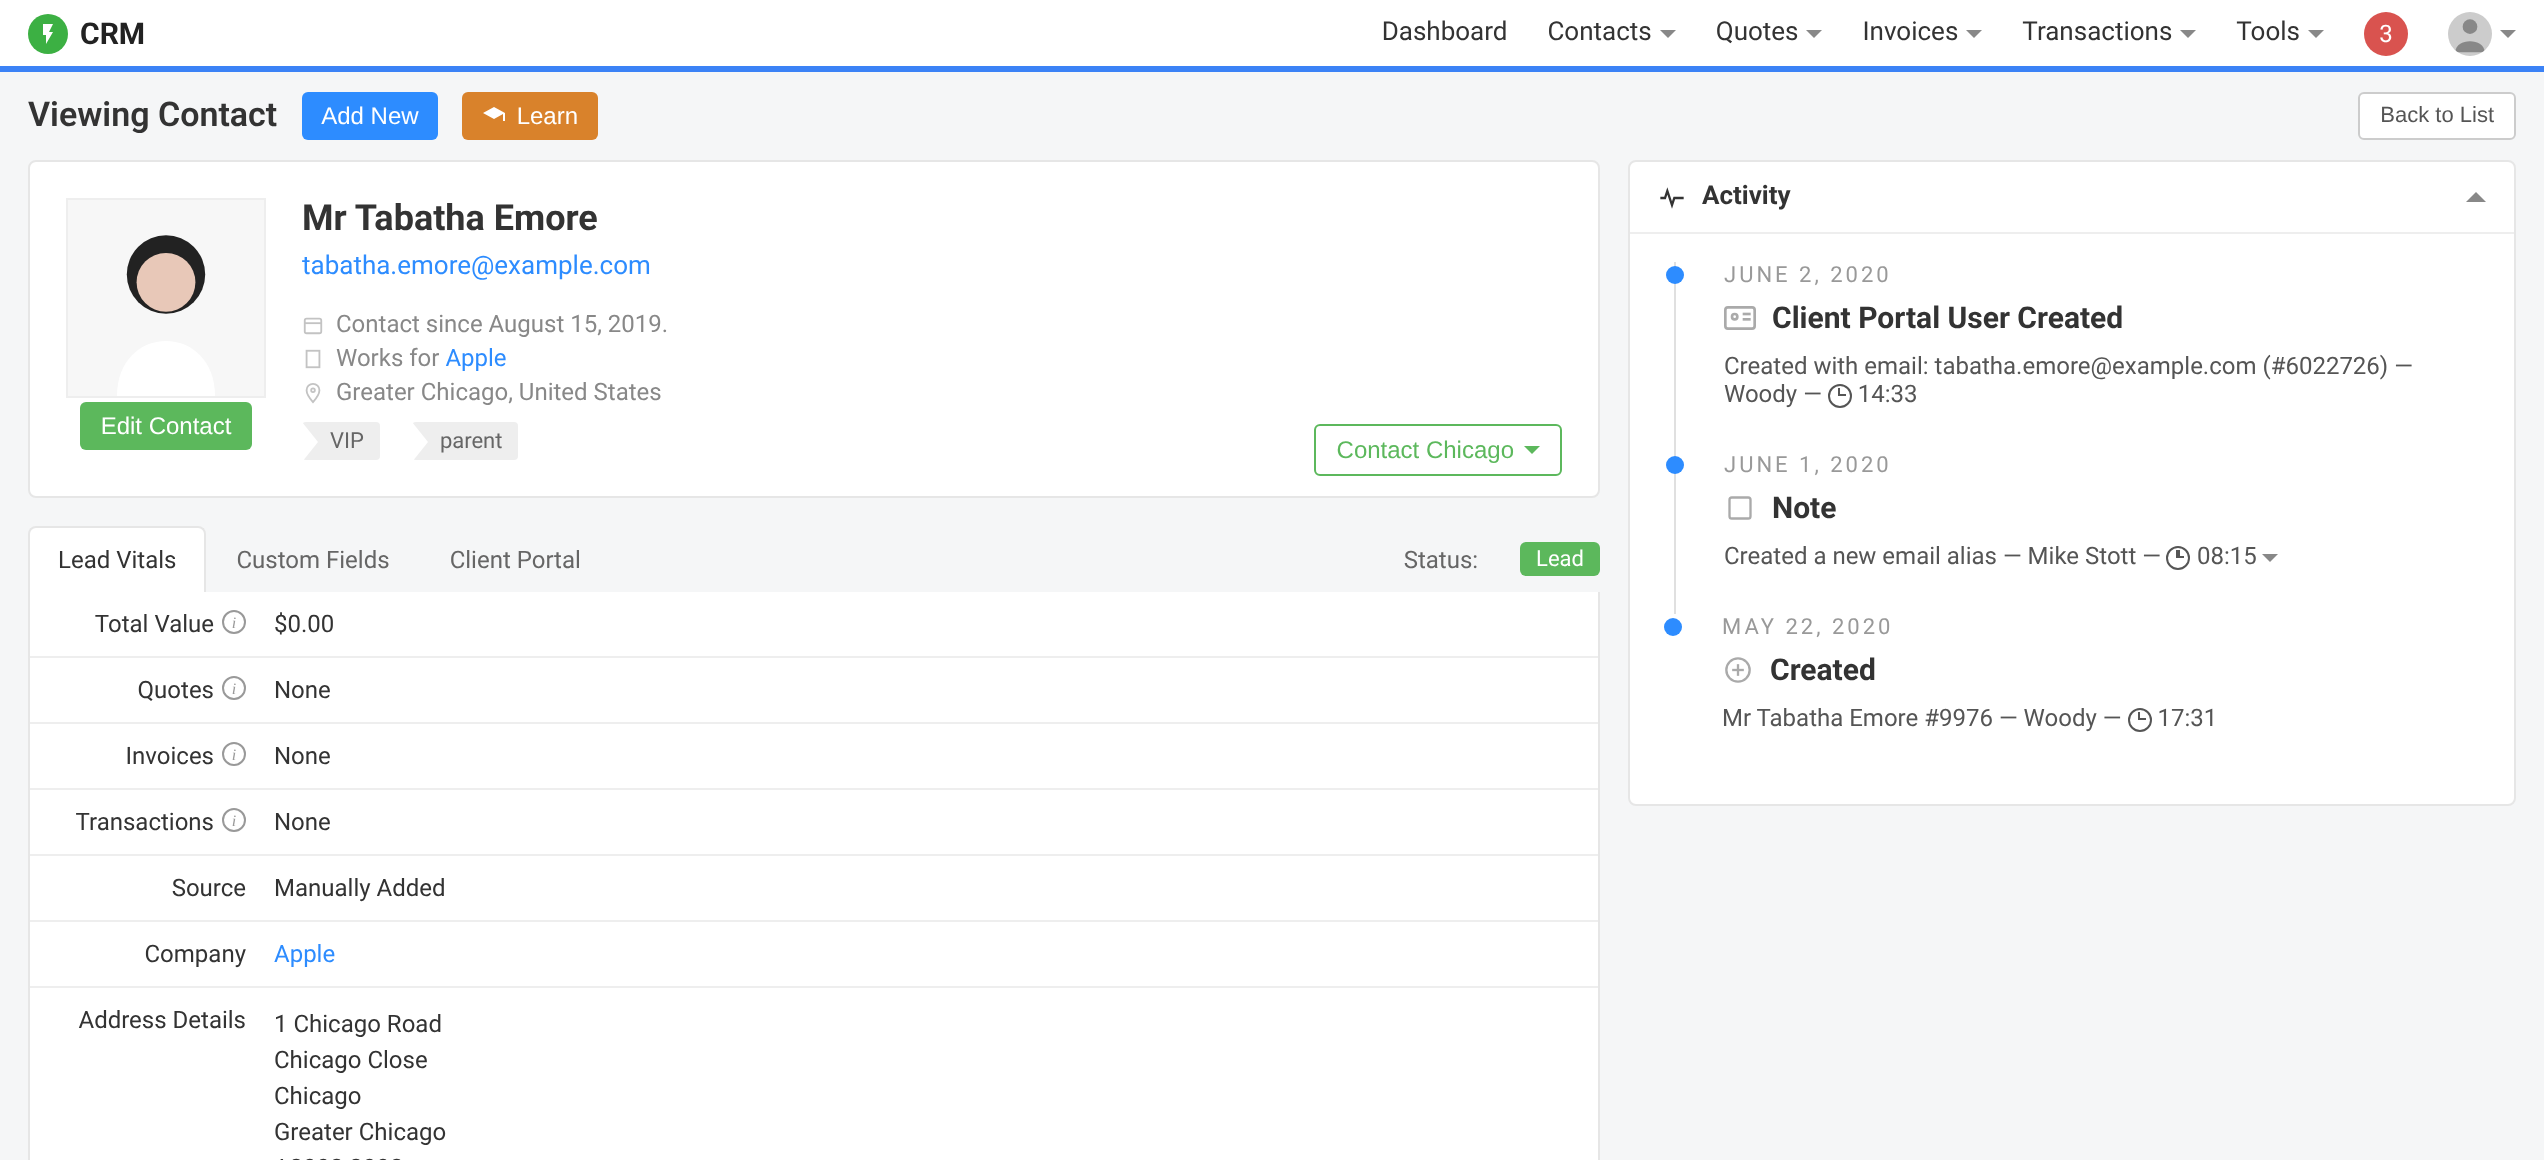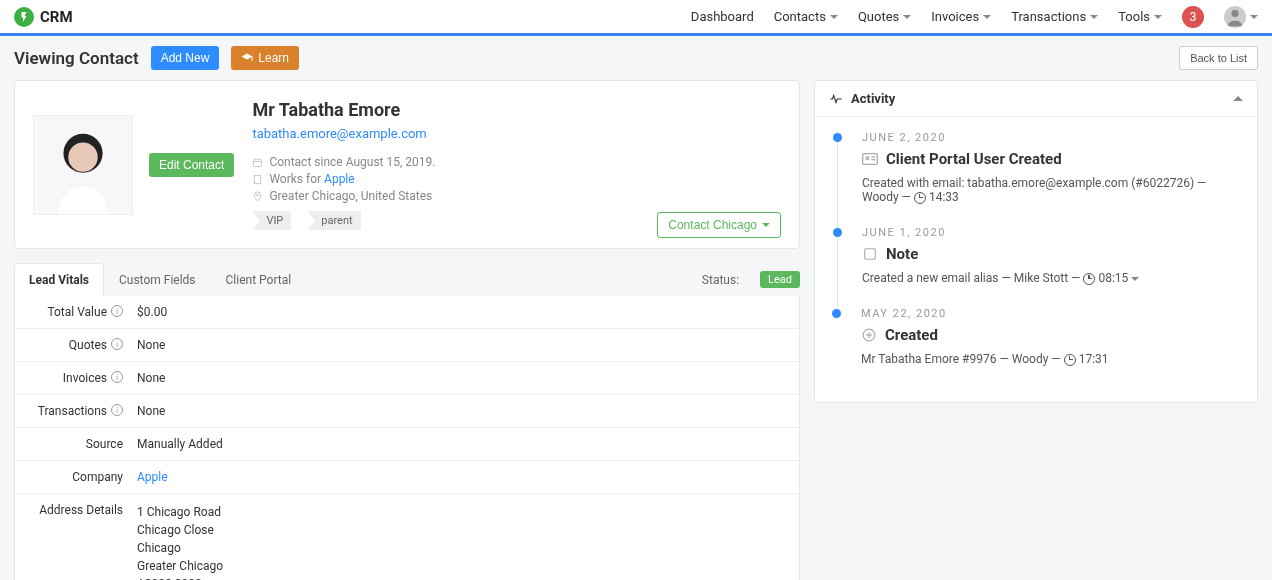--- a/index.html
+++ b/index.html
@@ -32,25 +32,25 @@
 .contact-photo svg{width:100%;height:100%}
 .contact-info h2{font-size:18px;font-weight:700;margin-bottom:6px}
 .contact-email{color:#2d8cff;font-size:13px}
 .meta-list{margin-top:14px;font-size:12px;color:#888}
 .meta-list div{margin-bottom:3px;display:flex;align-items:center;gap:6px}
 .meta-list a{color:#2d8cff}
 .tags{margin-top:8px;display:flex;gap:16px}
 .tag{background:#eee;color:#666;font-size:11px;padding:3px 8px 3px 14px;border-radius:2px;position:relative}
 .tag:before{content:"";position:absolute;left:0;top:0;border-top:10px solid transparent;border-bottom:10px solid transparent;border-left:8px solid #fff}
 .contact-actions-row{position:absolute;right:18px;bottom:10px}
-.photo-col{display:flex;flex-direction:row;align-items:center;gap:16px}
+.photo-col{display:flex;flex-direction:column;align-items:center;gap:2px}
 .tabs-row{display:flex;align-items:center;justify-content:space-between;margin-top:14px}
 .tabs{display:flex}
 .tab{padding:9px 14px;font-size:12px;color:#666;cursor:pointer;border:1px solid transparent;border-bottom:none}
-.tab.active{background:#fff;border-color:#e6e6e6;border-radius:4px 4px 0 0;font-weight:700;color:#333}
+.tab.active{background:#fff;border-color:#e6e6e6;border-radius:4px 4px 0 0;font-weight:400;color:#333}
 .status-wrap{display:flex;align-items:center;gap:21px;font-size:12px;color:#666}
 .status-badge{background:#5cb85c;color:#fff;font-size:11px;padding:2px 8px;border-radius:3px}
 .vitals-card{border-top:none;border-radius:0 0 4px 4px}
 .vitals-row{display:flex;border-bottom:1px solid #eee;padding:9px 12px;font-size:12px}
 .vitals-row:last-child{border-bottom:none}
 .vitals-label{width:110px;text-align:right;color:#333;padding-right:14px;display:flex;justify-content:flex-end;align-items:flex-start;gap:4px}
 .vitals-val{flex:1;color:#333}
 .vitals-val a{color:#2d8cff}
 .info-icon{width:12px;height:12px;border:1px solid #999;border-radius:50%;display:inline-flex;align-items:center;justify-content:center;font-size:8px;color:#999;font-style:italic;font-family:serif}
 .addr-lines div{line-height:1.5}

